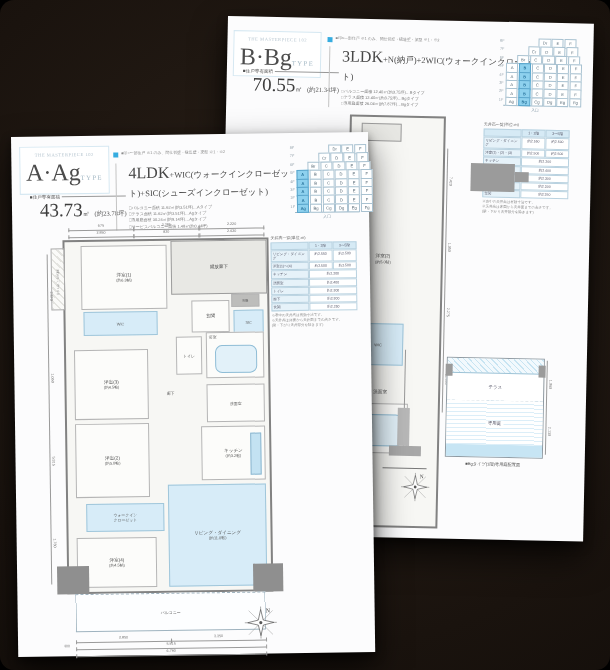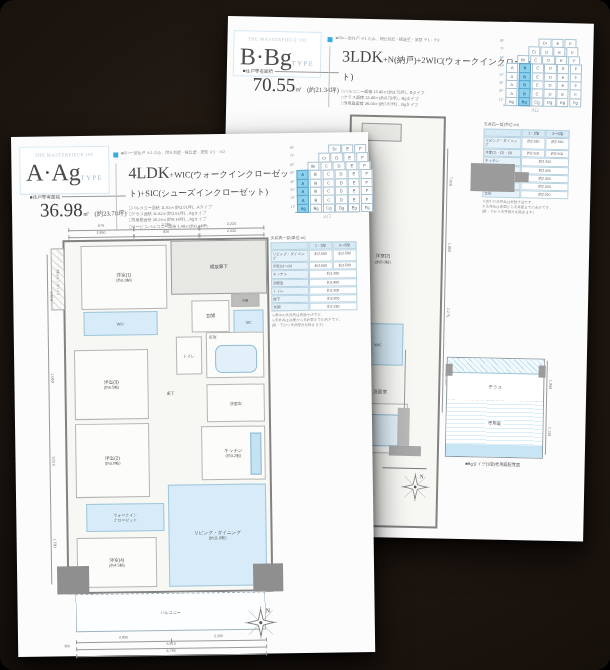--- a/index.html
+++ b/index.html
@@ -391,21 +391,21 @@
     </svg>
   </div>
 
   <div class="page pageA">
     <div class="tbox a-tbox">
       <span class="brand">THE MASTERPIECE 102</span>
       <span class="tname"><span>A·Ag</span><span class="tsuf">TYPE</span></span>
     </div>
     <div class="areablk a-area">
       <div class="alab">■住戸専有面積</div>
-      <div class="aval"><span>36.98</span><span class="aunit">㎡</span> <span class="atsubo">(約23.78坪)</span></div>
+      <div class="aval"><span>43.73</span><span class="aunit">㎡</span> <span class="atsubo">(約23.78坪)</span></div>
     </div>
     <div class="legend a-legend">
       <span class="lsw"></span>
       <span class="ltext">■印=一部住戸 ※1 のみ、間仕切壁・構造壁・梁型 ※1・※2</span>
     </div>
     <div class="specblk a-spec">
       <div><span class="sbase">4LDK</span><span class="srest">+WIC(ウォークインクローゼット)+SIC(シューズインクローゼット)</span></div>
       <div class="bullets">
           <div class="bullet">□バルコニー面積 11.62㎡(約3.51坪)…Aタイプ</div>
           <div class="bullet">□テラス面積 11.62㎡(約3.51坪)…Agタイプ</div>

